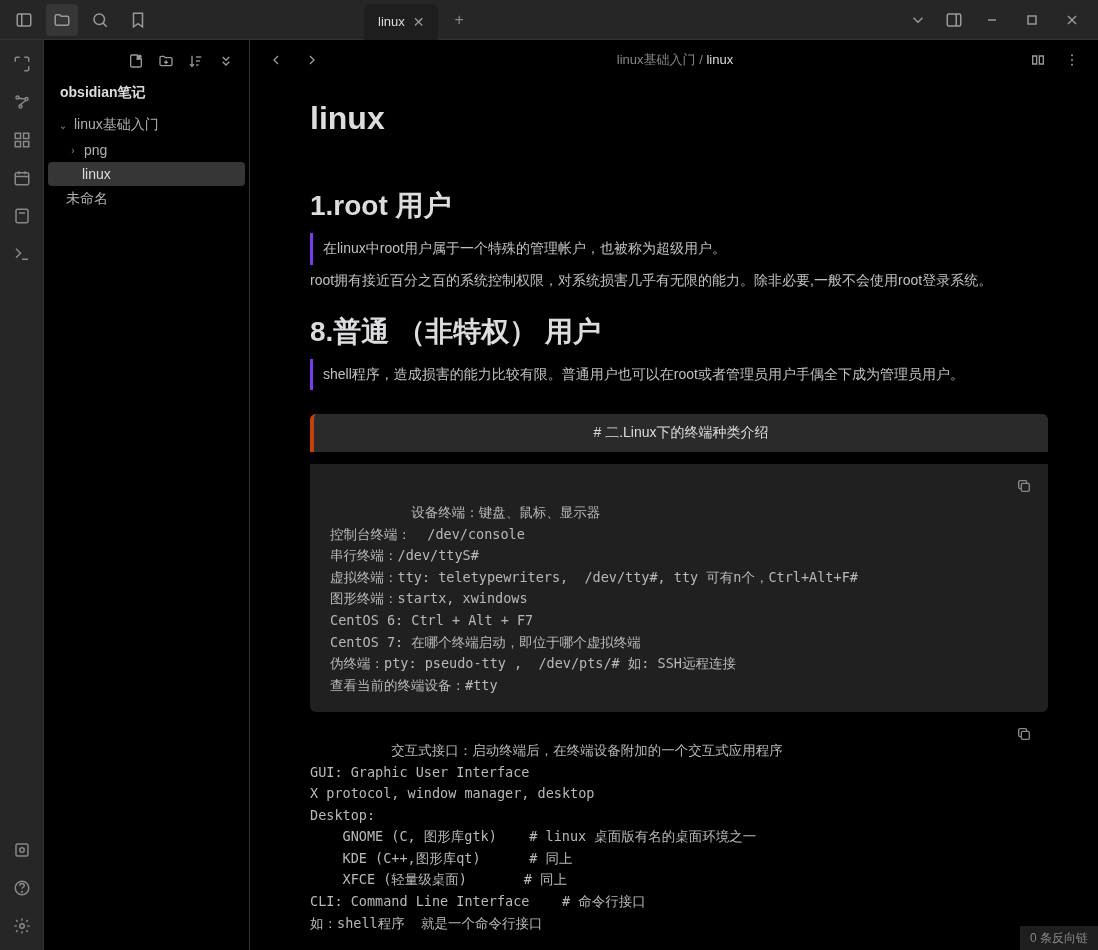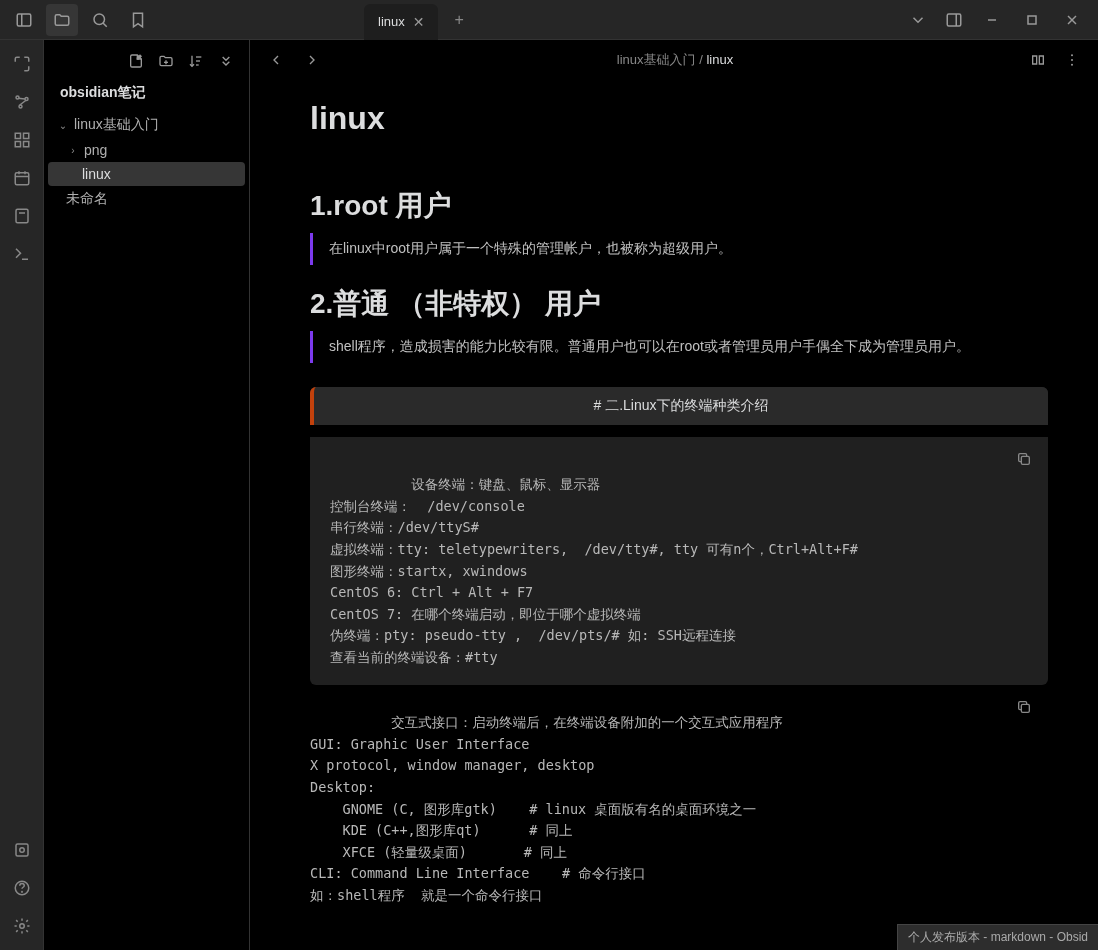--- a/index.html
+++ b/index.html
@@ -102,21 +102,21 @@
   flex: 1; overflow-y: auto;
   padding: 20px 50px 40px 60px;
 }
 .editor-content::-webkit-scrollbar { width: 12px; }
 .editor-content::-webkit-scrollbar-thumb { background: #444; border-radius: 6px; }
 
 .doc-title { font-size: 32px; font-weight: 700; color: #dcddde; margin-bottom: 50px; }
 .h2 { font-size: 28px; font-weight: 700; color: #dcddde; margin: 20px 0 8px; }
 .blockquote {
   border-left: 3px solid #7c3aed;
-  padding: 4px 0 4px 16px;
+  padding: 4px 0 4px 10px;
   color: #c0c0c0; margin-bottom: 4px;
   line-height: 1.7;
 }
 .para { color: #c0c0c0; line-height: 1.7; margin-bottom: 16px; }
 
 .callout {
   background: #252525;
   border-radius: 6px;
   margin: 24px 0 12px;
   position: relative;
@@ -387,22 +387,23 @@
               </svg>
           </div>
         </div>
       </div>
 
       <div class="editor-content">
         <div class="doc-title">linux</div>
 
         <div class="h2">1.root 用户</div>
         <div class="blockquote">在linux中root用户属于一个特殊的管理帐户，也被称为超级用户。</div>
-
-        <div class="h2">2.普通 （非特权） 用户</div>
+        <div class="para">root拥有接近百分之百的系统控制权限，对系统损害几乎有无限的能力。除非必要,一般不会使用root登录系统。</div>
+
+        <div class="h2">8.普通 （非特权） 用户</div>
         <div class="blockquote">shell程序，造成损害的能力比较有限。普通用户也可以在root或者管理员用户手偶全下成为管理员用户。</div>
 
         <div class="callout">
           <div class="callout-header"># 二.Linux下的终端种类介绍</div>
         </div>
         <div class="code-block">
           <div class="copy-btn">
             <svg width="16" height="16" viewBox="0 0 24 24" fill="none" stroke="currentColor" stroke-width="2">
                 <rect x="8" y="8" width="12" height="12" rx="2"></rect>
                 <path d="M16 8V6a2 2 0 00-2-2H6a2 2 0 00-2 2v8a2 2 0 002 2h2"></path>
@@ -430,16 +431,15 @@
     GNOME (C, 图形库gtk)    # linux 桌面版有名的桌面环境之一
     KDE (C++,图形库qt)      # 同上
     XFCE (轻量级桌面)       # 同上
 CLI: Command Line Interface    # 命令行接口
 如：shell程序  就是一个命令行接口</span></div>
       </div>
 
       <div class="statusbar">
         <span>0 条反向链</span>
       </div>
-      <div class="status-overlay">个人发布版本 - markdown - Obsid</div>
     </div>
   </div>
 </div>
 
 </body></html>

